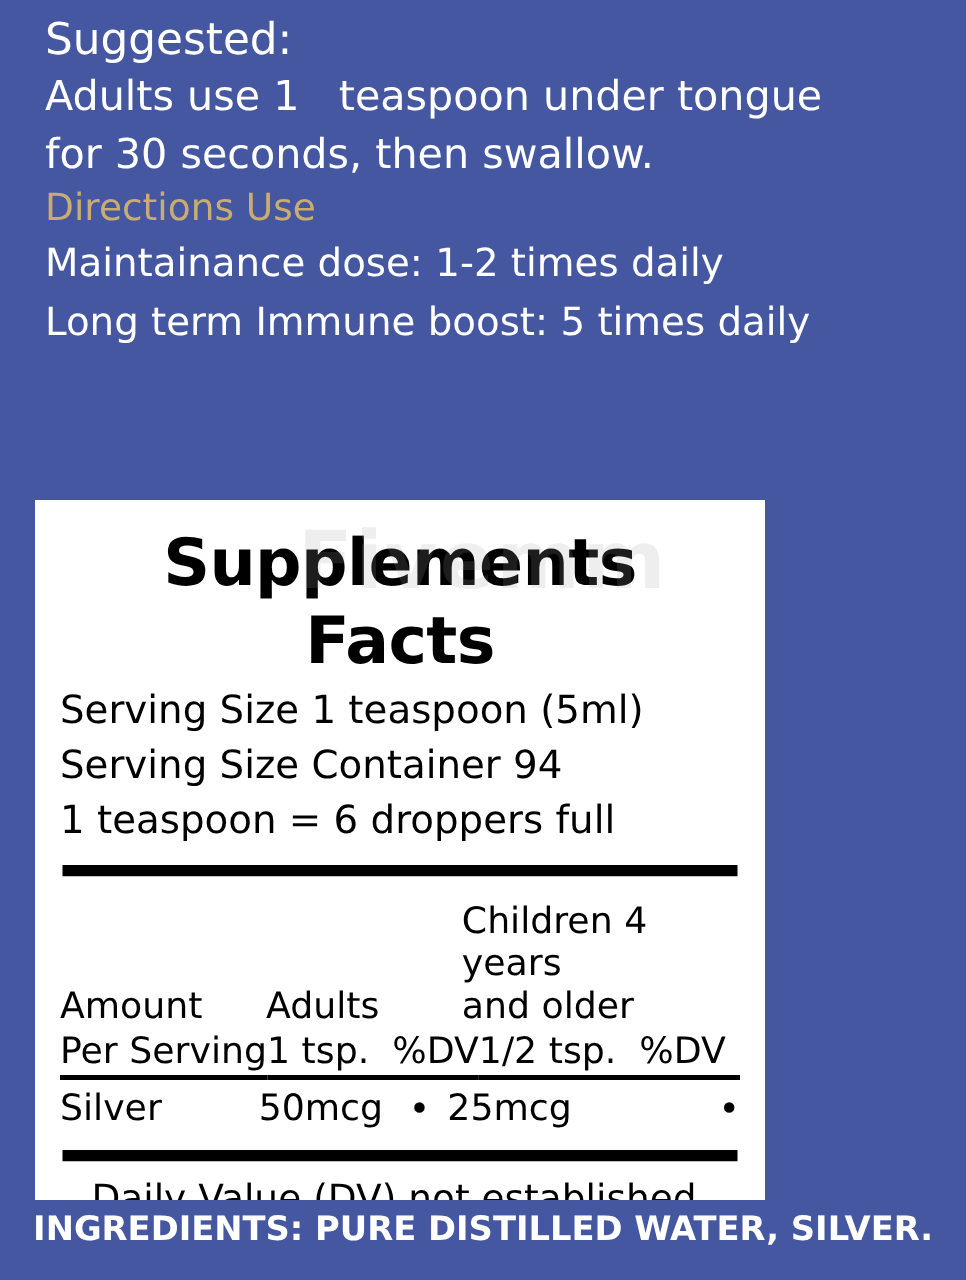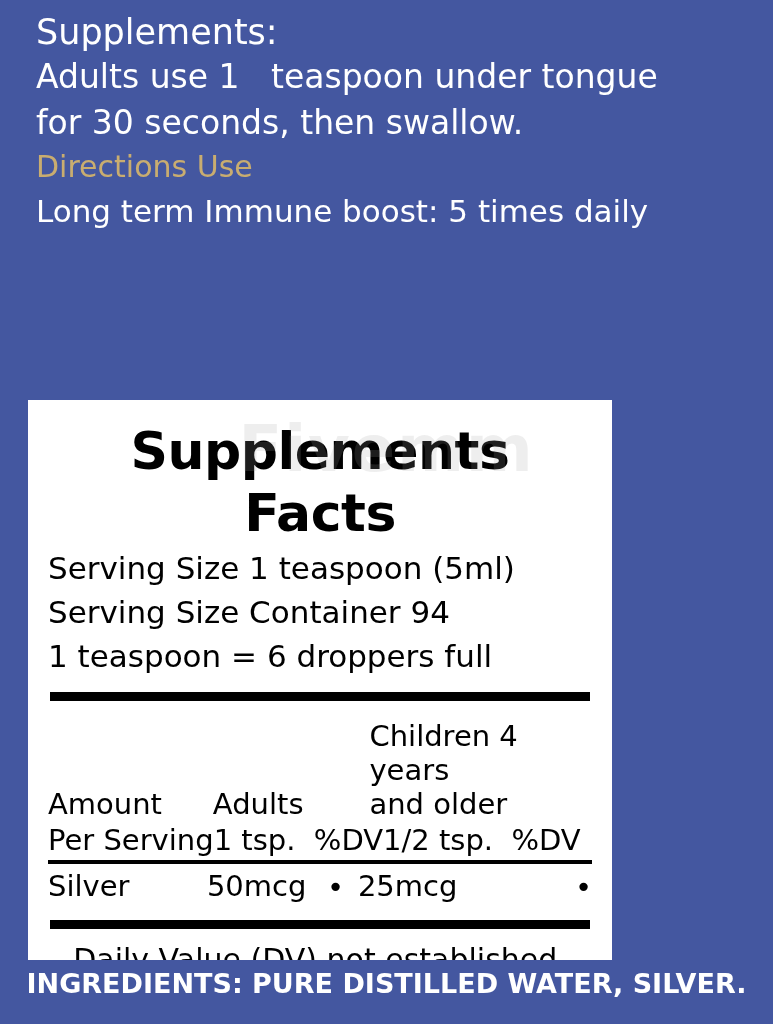--- a/index.html
+++ b/index.html
@@ -169,24 +169,25 @@
     font-weight: bold;
     letter-spacing: 0px;
   }
 </style>
 </head>
 <body>
 
 <div class="label">
 
   <div class="directions">
-    <div class="directions-title">Supplements:</div>
+    <div class="directions-title">Suggested:</div>
     <div class="directions-line">Adults use 1   teaspoon under tongue</div>
     <div class="directions-line">for 30 seconds, then swallow.</div>
     <div class="suggested-use">Directions Use</div>
+    <div class="dose-line">Maintainance dose: 1-2 times daily</div>
     <div class="dose-line">Long term Immune boost: 5 times daily</div>
   </div>
 
   <div class="facts-panel">
     <div class="facts-title">Supplements Facts</div>
     <div class="facts-line">Serving Size 1 teaspoon (5ml)</div>
     <div class="facts-line">Serving Size Container 94</div>
     <div class="facts-line">1 teaspoon = 6 droppers full</div>
 
     <div class="rule-thick"></div>

